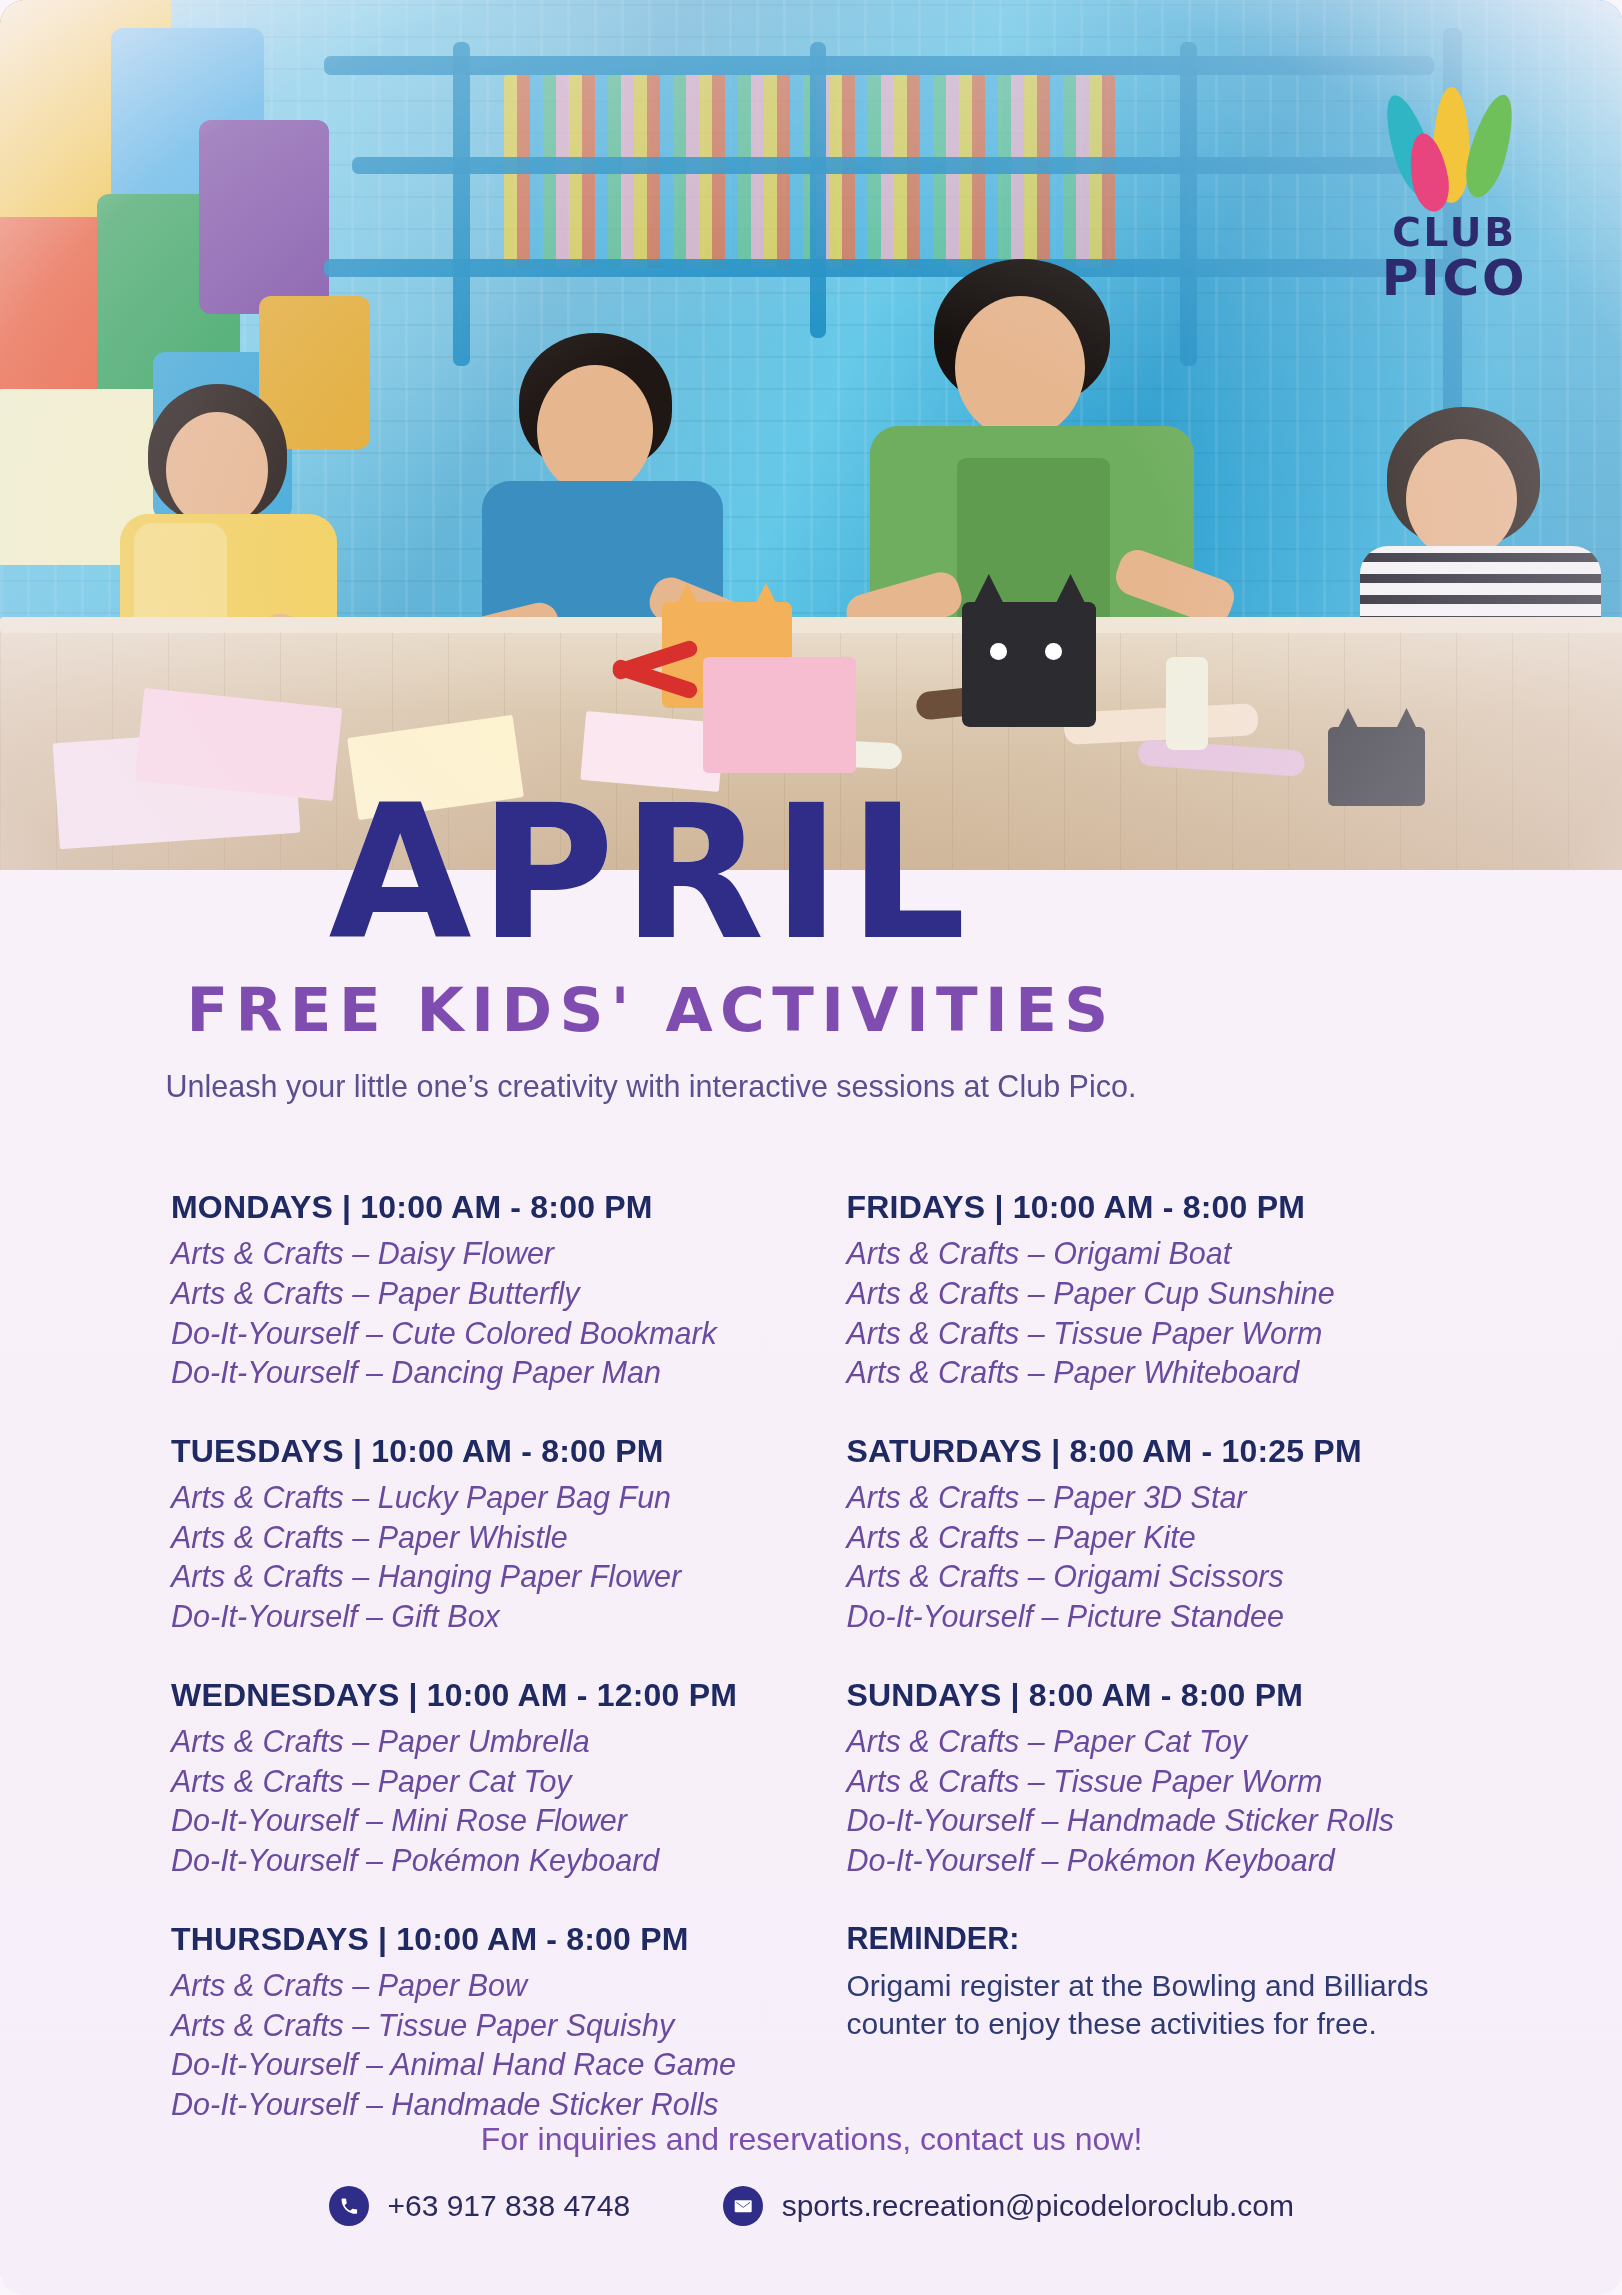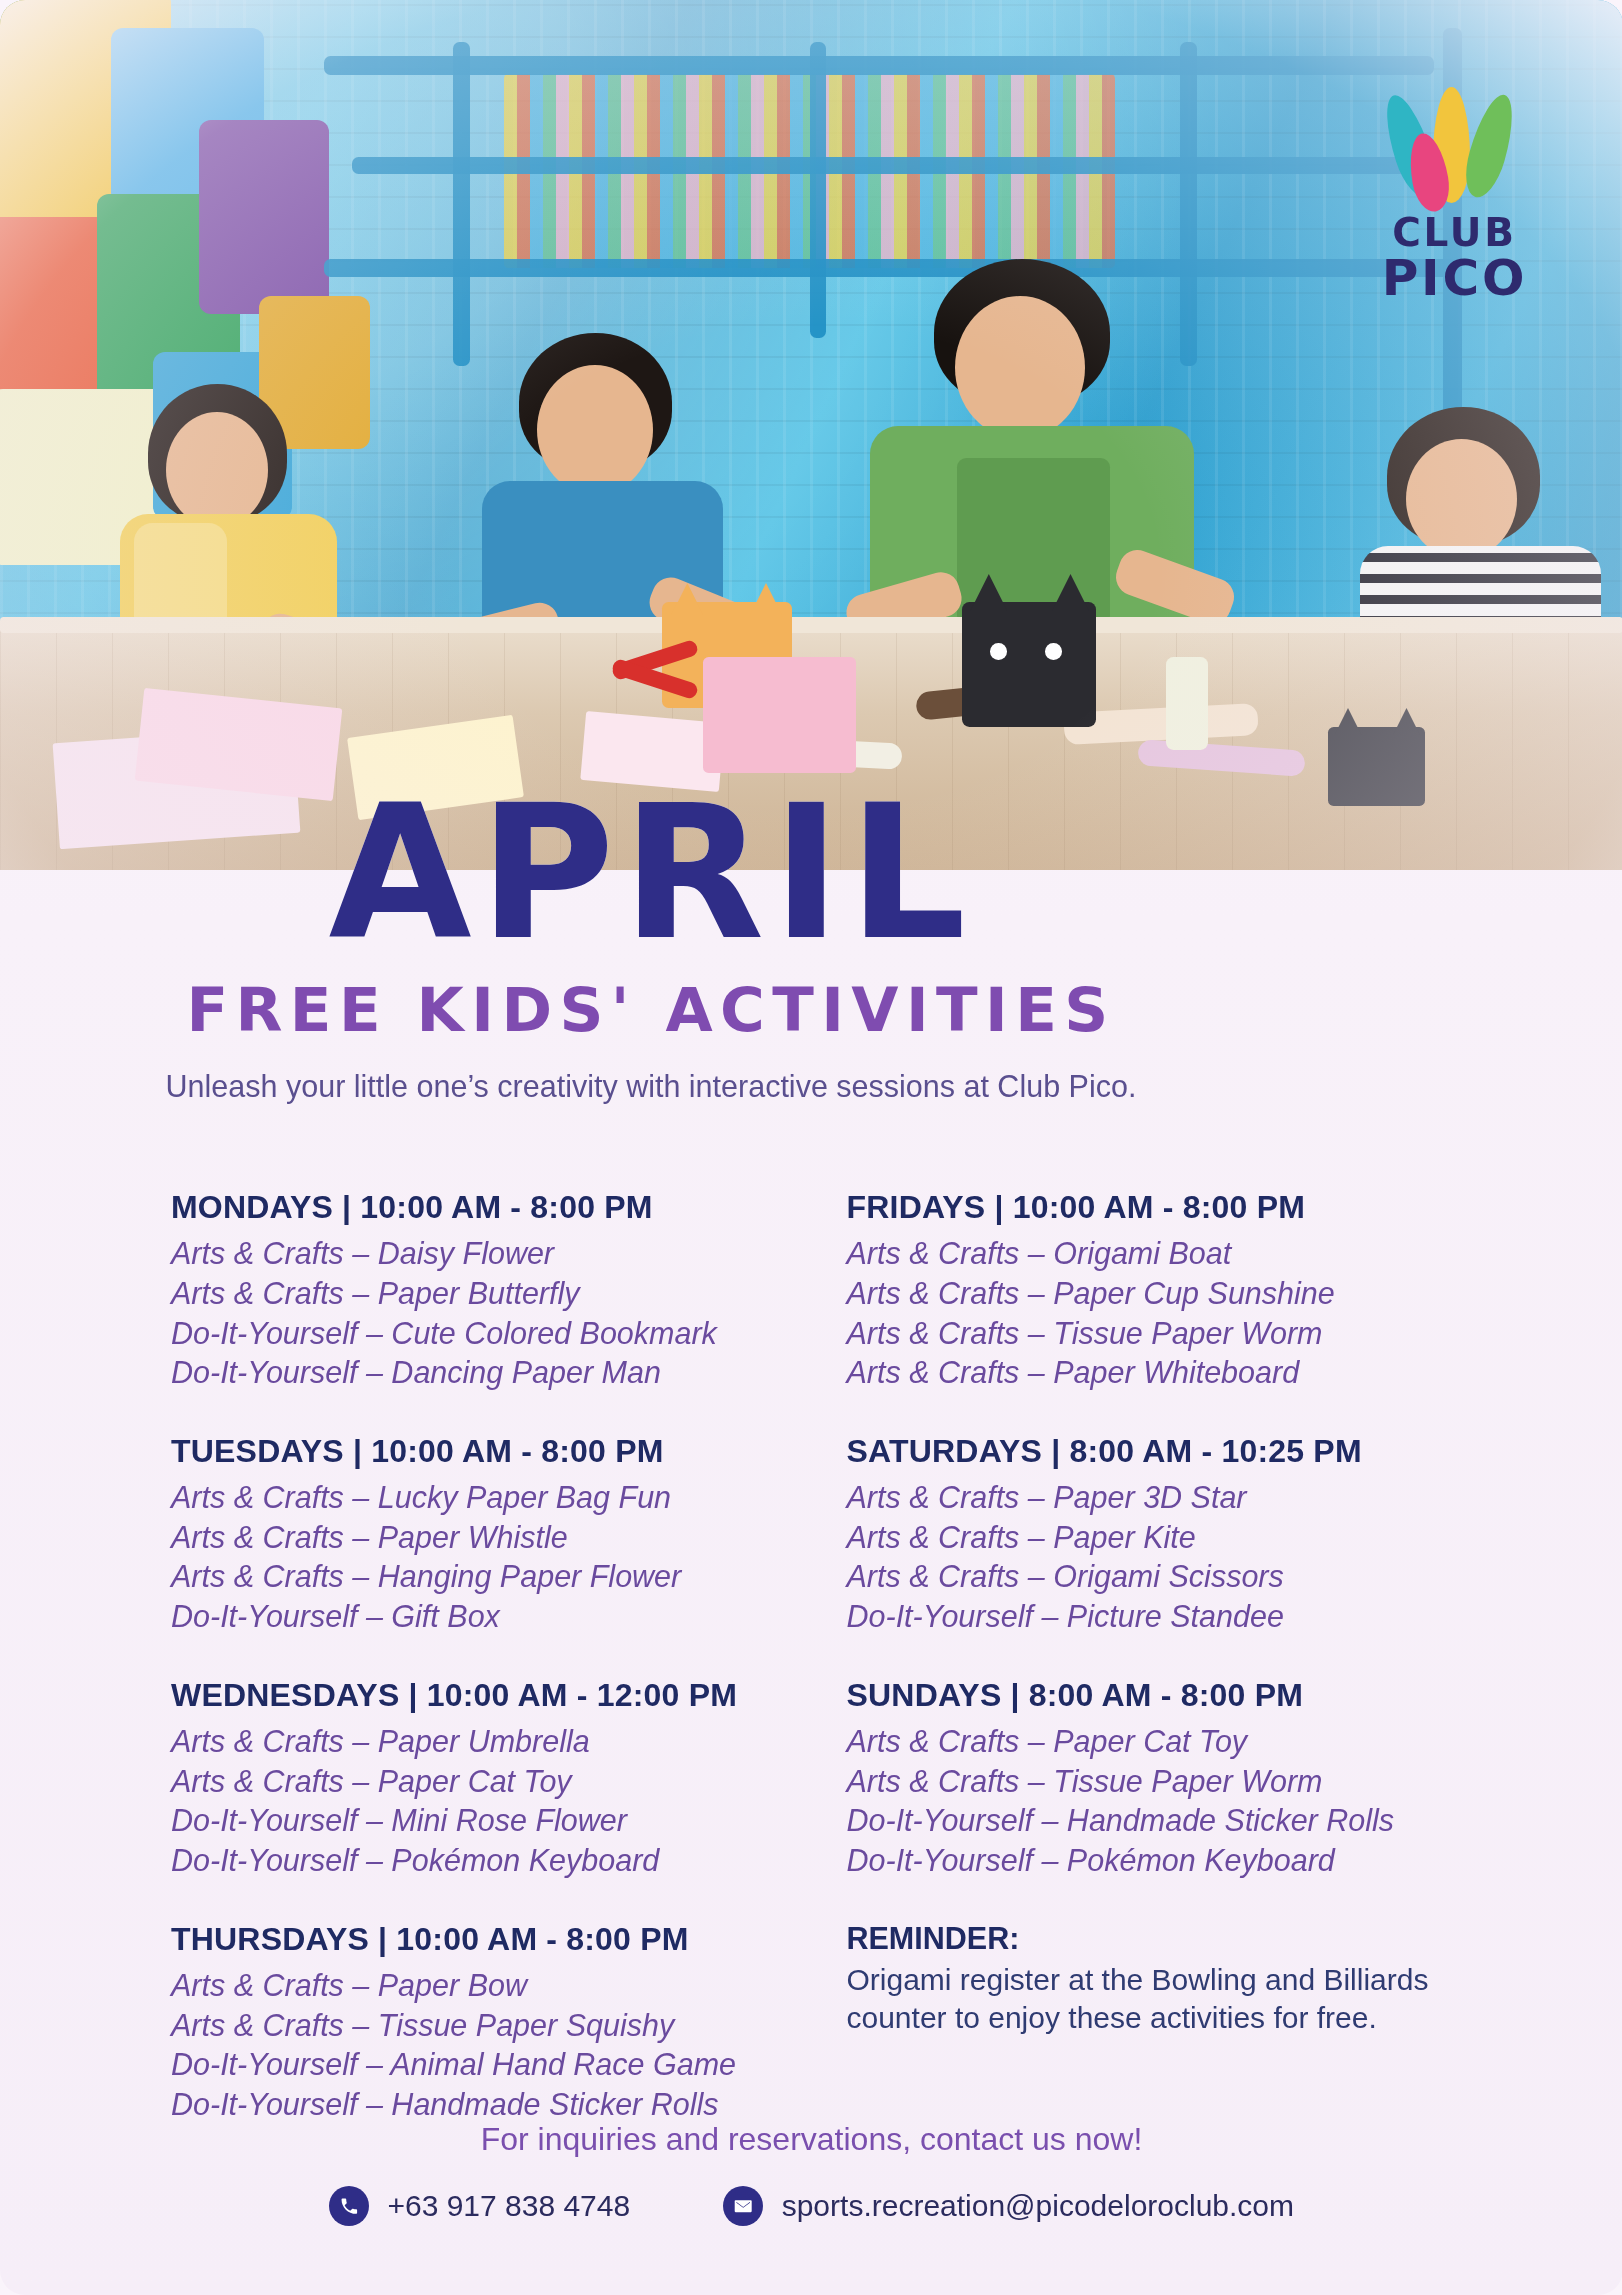--- a/index.html
+++ b/index.html
@@ -148,21 +148,21 @@
   .day { margin-bottom: 40px; }
   .day-head {
     font-size: 32px; font-weight: 700; color: #1f2a63;
     margin-bottom: 8.3px; letter-spacing: 0.2px;
   }
   .act {
     font-size: 30.5px; font-style: italic; color: #6a4a9e;
     line-height: 1.30;
   }
   .reminder-head {
-    font-size: 30.5px; font-weight: 700; color: #1f2a63; margin-bottom: 5px;
+    font-size: 30.5px; font-weight: 700; color: #1f2a63; margin-bottom: 11px;
   }
   .reminder-body {
     font-size: 30px; color: #2f3b72; line-height: 1.28;
   }
 
   
   .footer { position: absolute; left: 0; bottom: 69px; width: 1623px; text-align: center; }
   .footer-lead { font-size: 32px; color: #7a4fae; margin-bottom: 28px; }
   .contact-row {
     display: flex; justify-content: center; align-items: center; gap: 93px; text-align: right;

